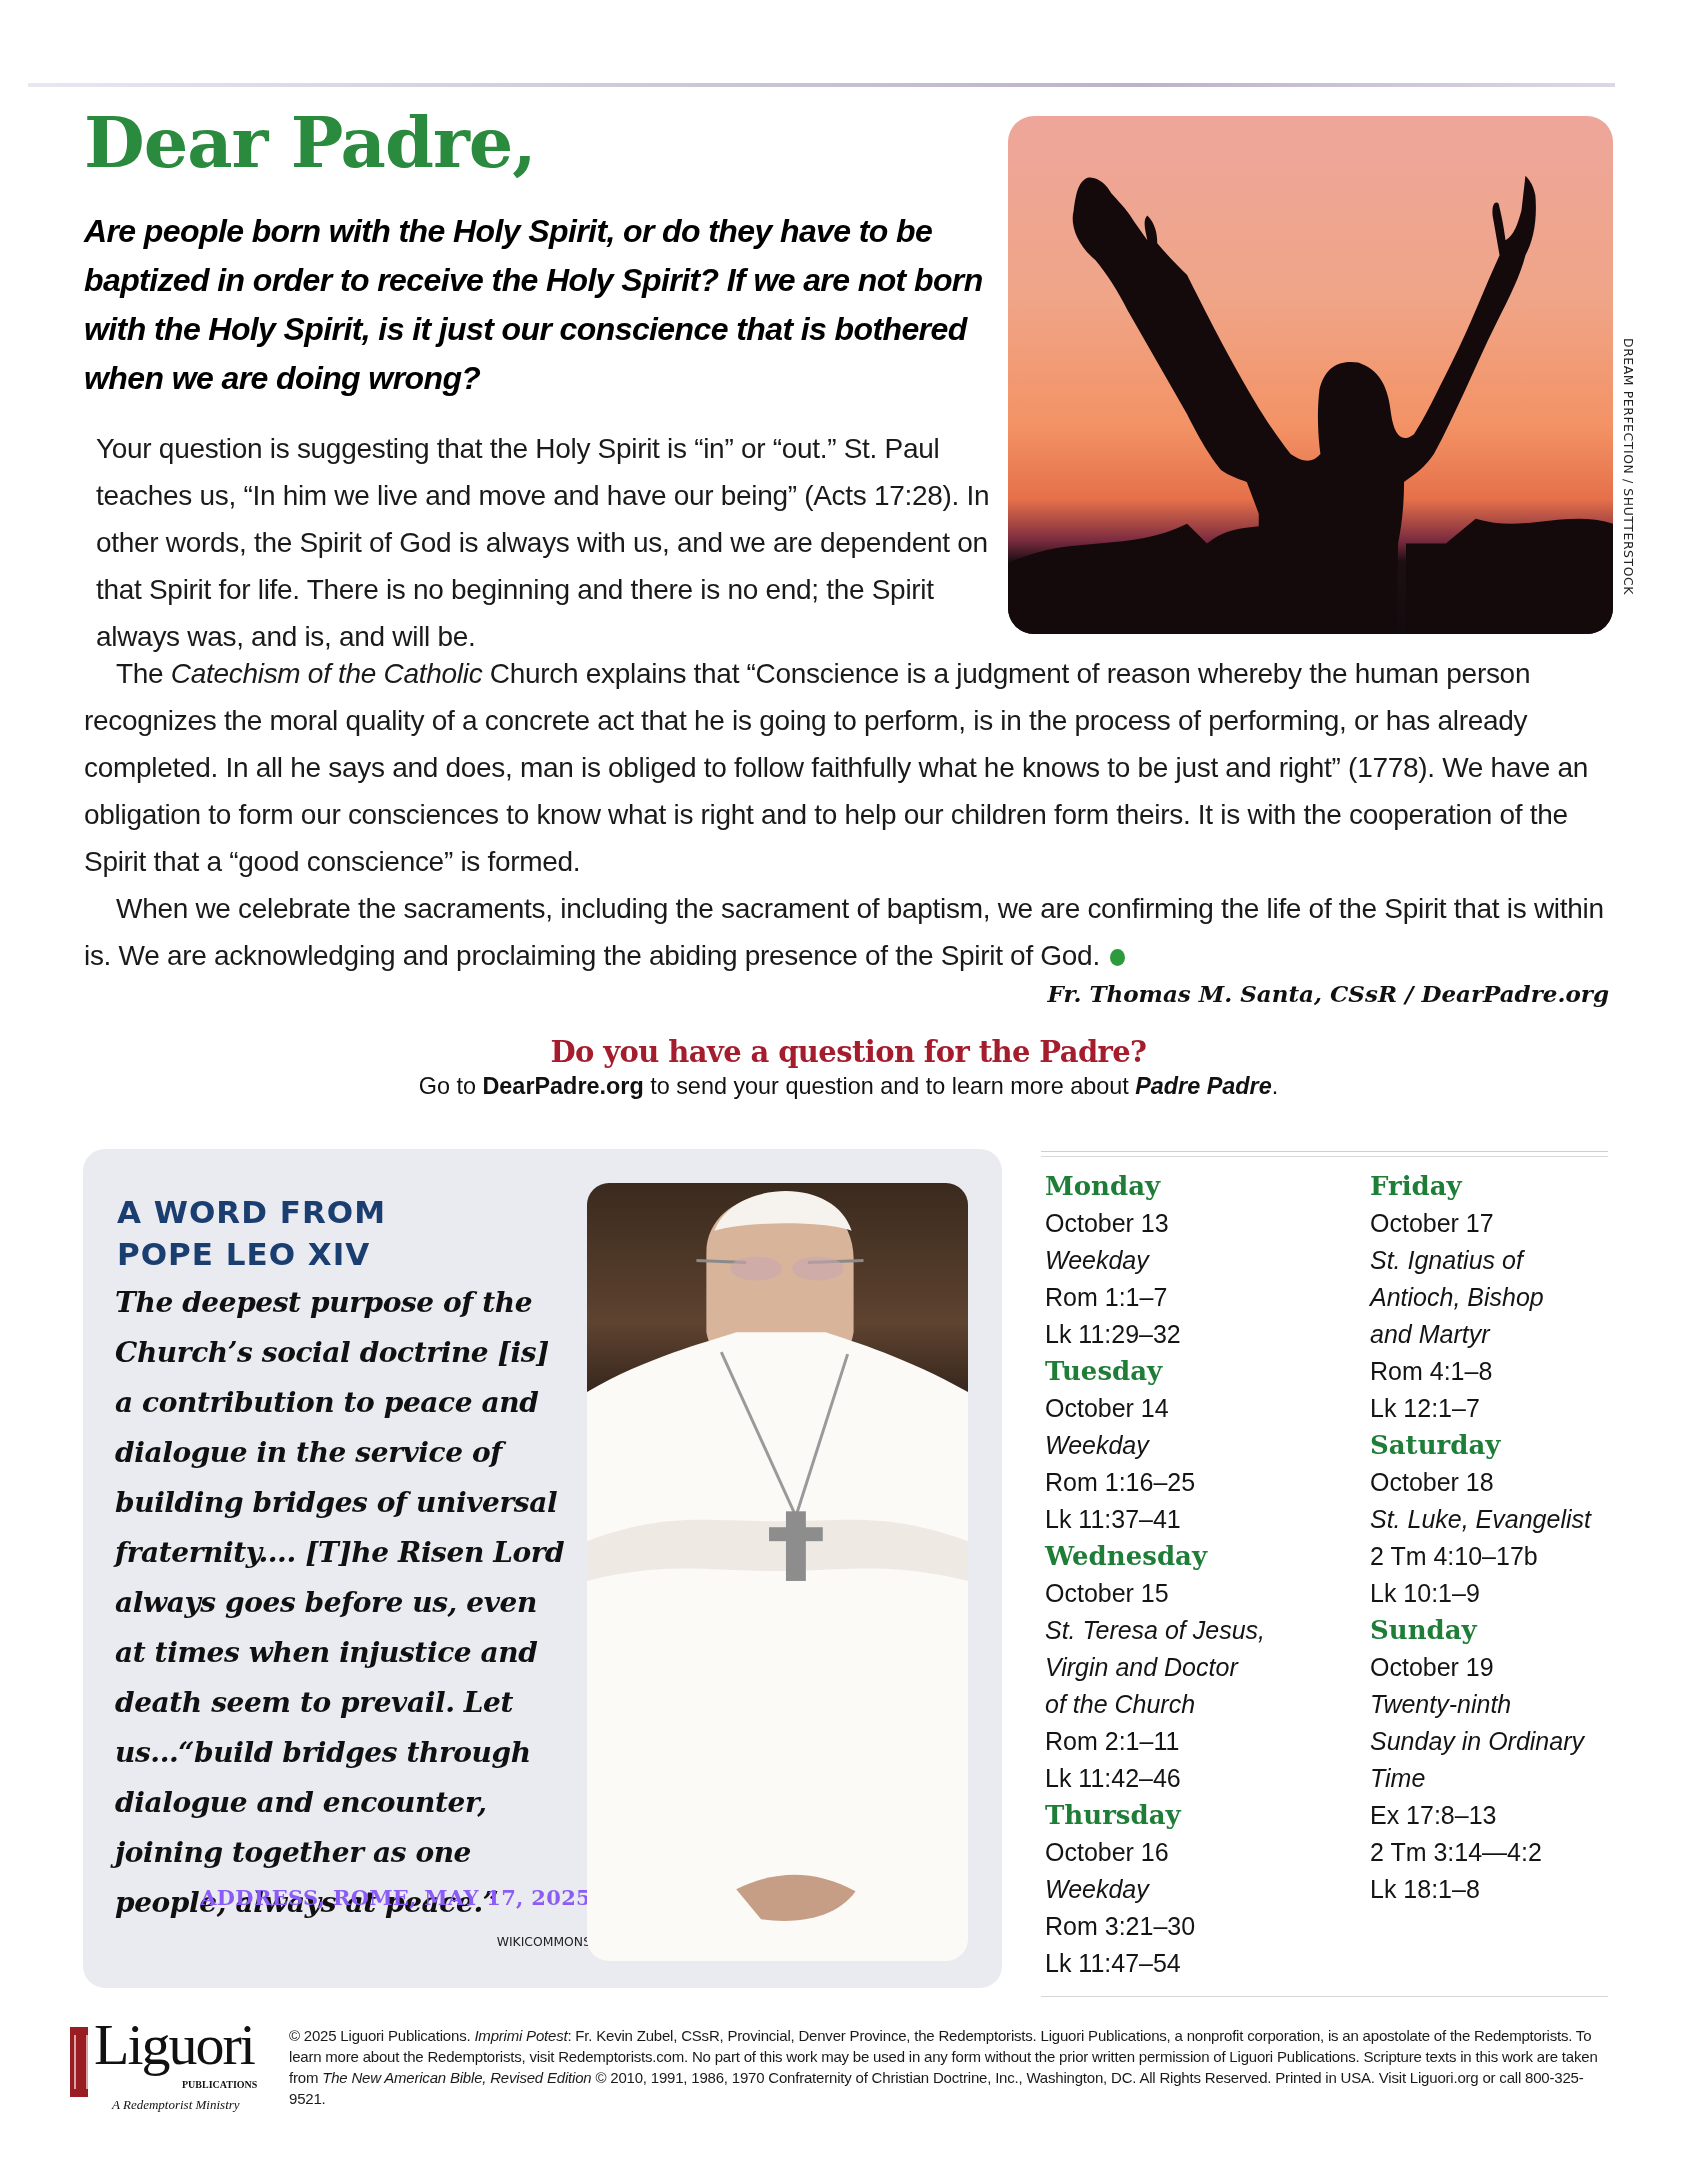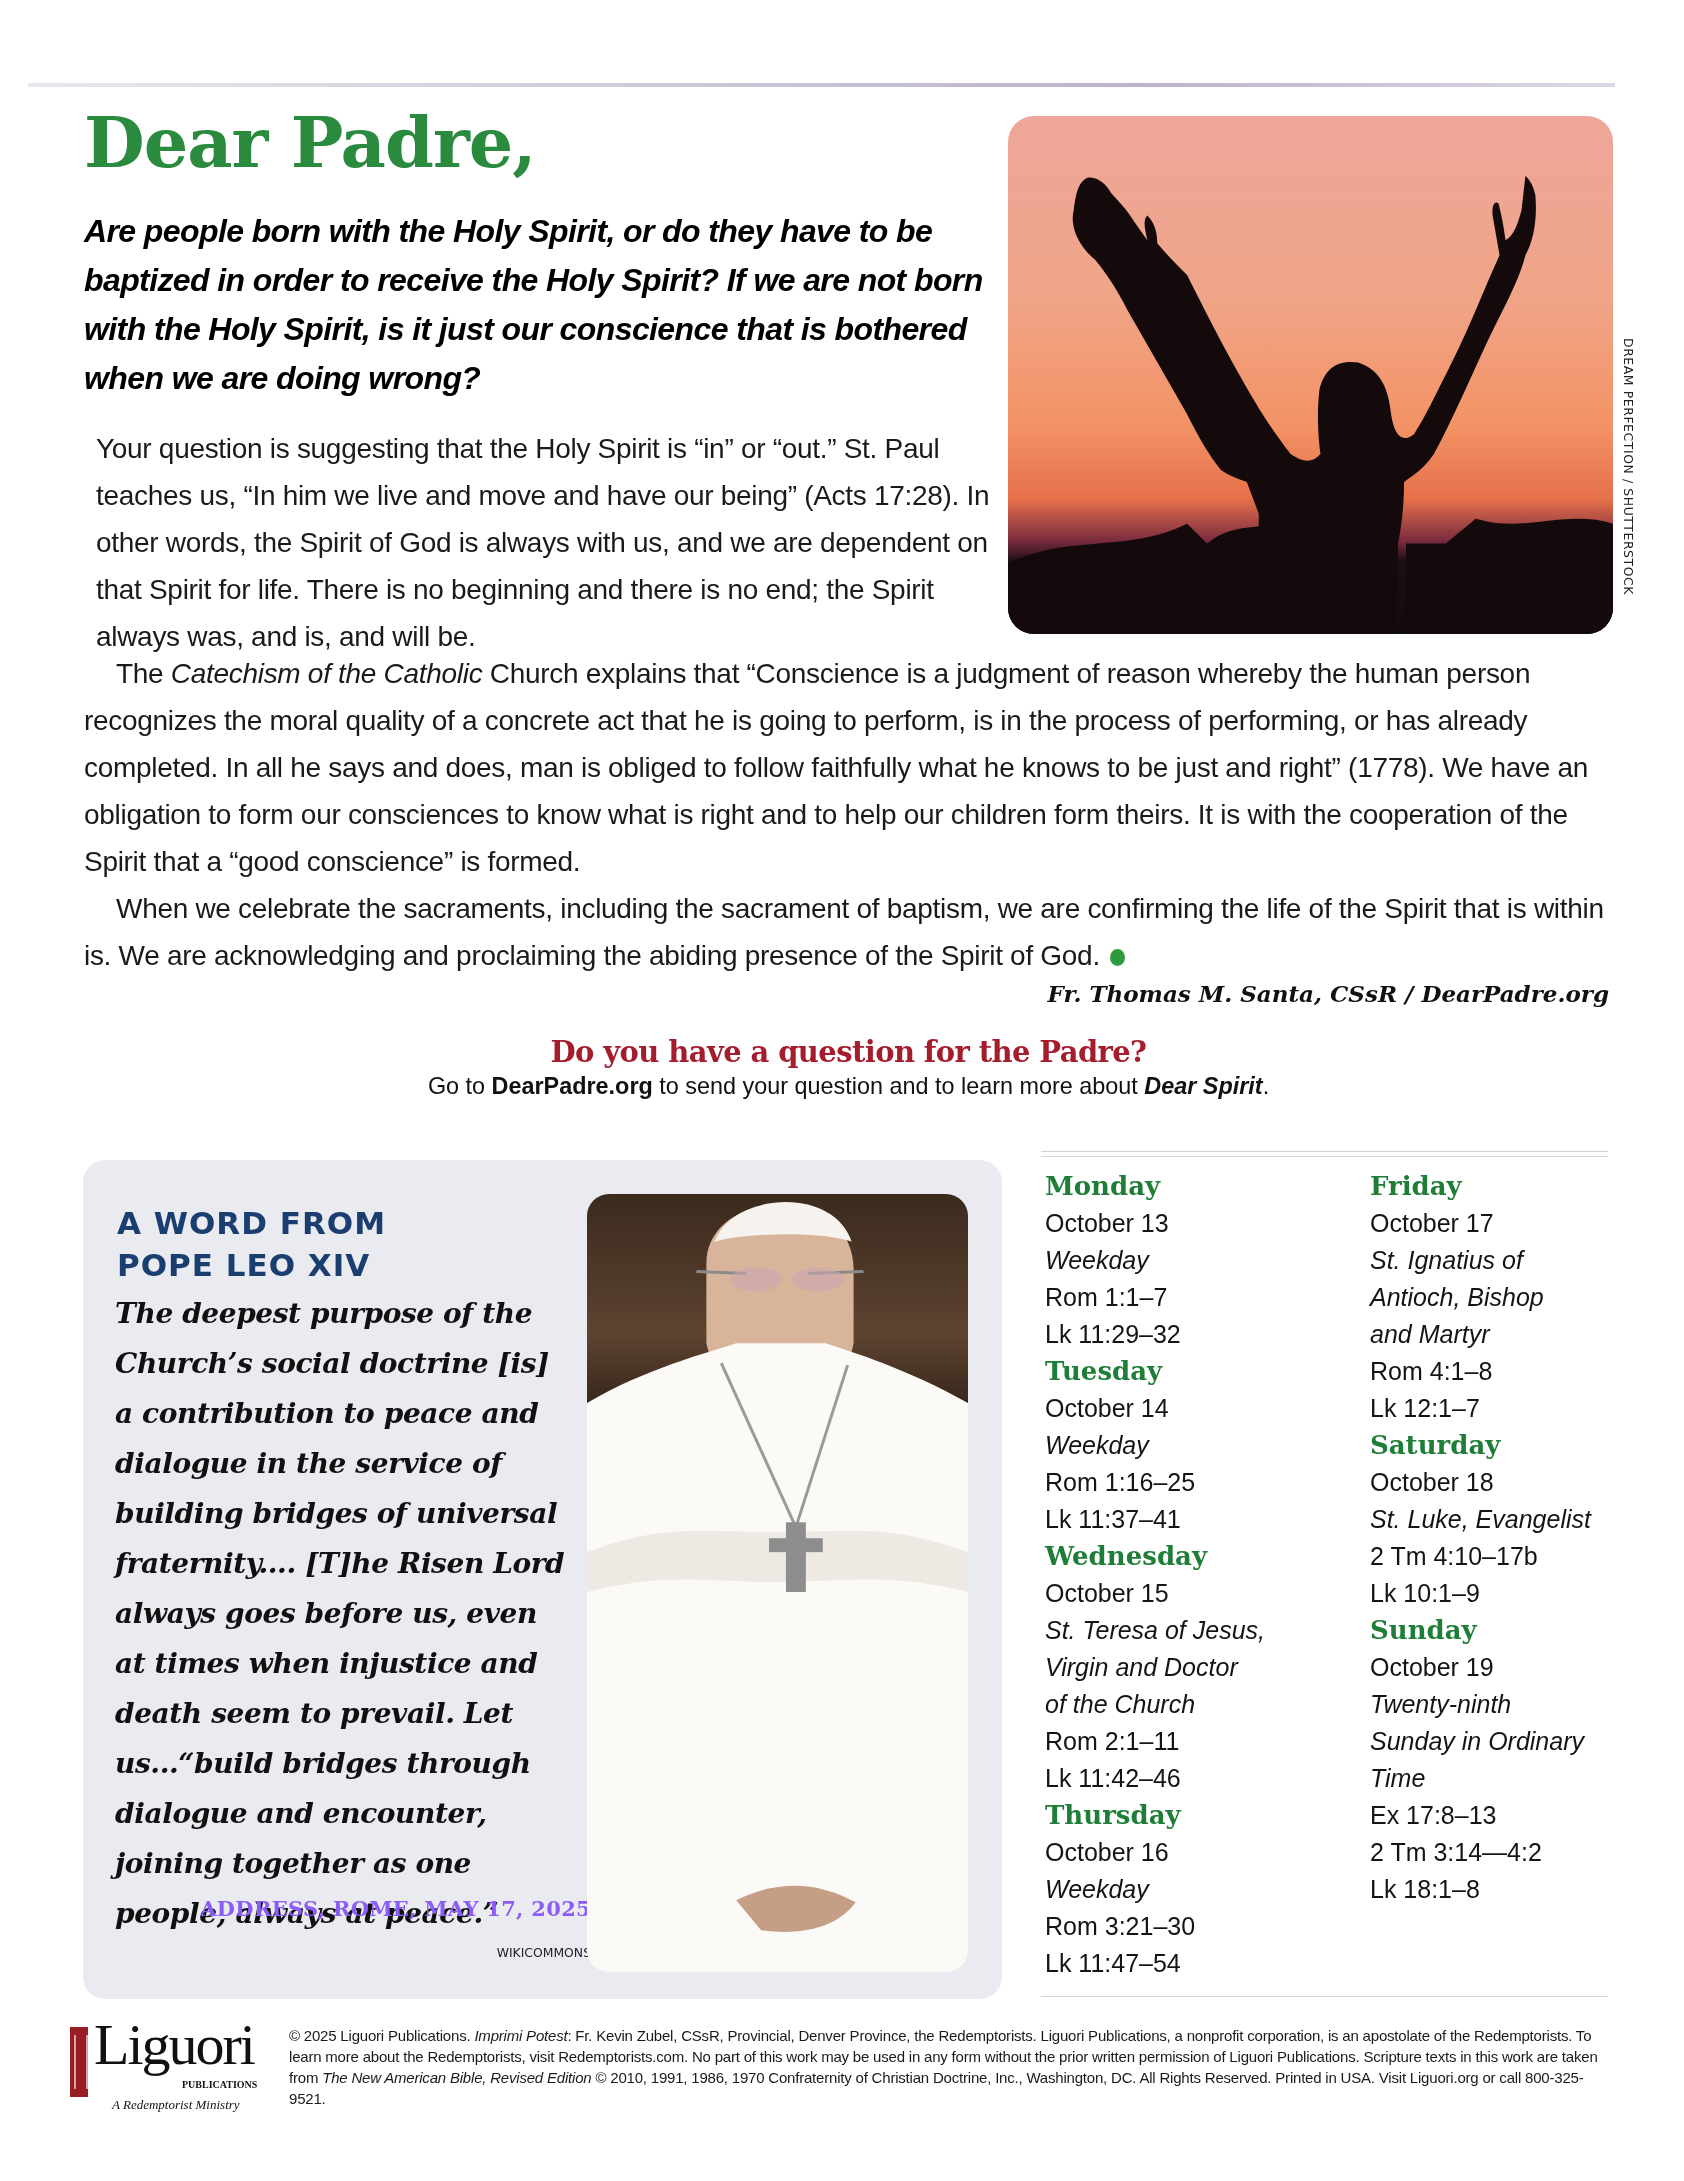--- a/index.html
+++ b/index.html
@@ -28,21 +28,21 @@
     .end-dot { display: inline-block; width: 15px; height: 17px; border-radius: 50%; background: #2e9a3e; margin-left: 10px; vertical-align: -1px; }
 
     .byline { position: absolute; right: 76px; top: 980px; font-family: "DejaVu Serif", serif; font-style: italic; font-weight: bold; font-size: 23px; color: #111; }
 
     .cta { position: absolute; left: 0; width: 1685px; top: 1035px; text-align: center; padding-left: 6px; }
     .cta-title { font-family: "DejaVu Serif", serif; font-weight: bold; font-size: 29px; color: #a51d2d; letter-spacing: -0.6px; }
     .cta-line { margin-top: 4px; font-size: 23.4px; color: #111; }
     .cta-line b { font-weight: bold; }
     .cta-line i { font-weight: bold; }
 
-    .pope-box { position: absolute; left: 83px; top: 1149px; width: 919px; height: 839px; background: #eaeaf1; border-radius: 22px; margin-top: 11px; }
+    .pope-box { position: absolute; left: 83px; top: 1149px; width: 919px; height: 839px; background: #eaeaf1; border-radius: 22px; }
     .pope-heading { position: absolute; left: 34px; top: 42px; margin: 0; font-family: "DejaVu Sans", sans-serif; font-weight: bold;
       font-size: 31px; line-height: 42px; color: #1b3e70; letter-spacing: 1px; }
     .pope-quote { position: absolute; left: 32px; top: 129px; width: 458px; margin: 0; font-family: "DejaVu Serif", serif; font-style: italic; font-weight: bold;
       font-size: 28px; line-height: 50px; color: #101010; letter-spacing: -0.4px; }
     .pope-cite { position: absolute; right: 411px; top: 736px; font-family: "DejaVu Serif", serif; font-weight: bold; font-size: 21px; color: #8b5cf6; letter-spacing: 0.3px; }
     .pope-credit { position: absolute; right: 411px; top: 785px; font-family: "DejaVu Sans", sans-serif; font-size: 12.4px; color: #222; }
     .pope-photo { position: absolute; left: 504px; top: 34px; width: 381px; height: 778px; border-radius: 22px; overflow: hidden;
       background: linear-gradient(180deg, #3a2a1e 0%, #5e4330 18%, #2a1d16 30%, #f4f0ea 31%, #f1ece4 100%); }
     .pope-photo svg { position: absolute; left: 0; top: 0; width: 100%; height: 100%; }
 
@@ -90,21 +90,21 @@
 
 <div class="answer-full">
   <p><span>The </span><i>Catechism of the Catholic</i><span> Church explains that “Conscience is a judgment of reason whereby the human person recognizes the moral quality of a concrete act that he is going to perform, is in the process of performing, or has already completed. In all he says and does, man is obliged to follow faithfully what he knows to be just and right” (1778). We have an obligation to form our consciences to know what is right and to help our children form theirs. It is with the cooperation of the Spirit that a “good conscience” is formed.</span></p>
   <p><span>When we celebrate the sacraments, including the sacrament of baptism, we are confirming the life of the Spirit that is within is. We are acknowledging and proclaiming the abiding presence of the Spirit of God.</span><span class="end-dot"></span></p>
 </div>
 
 <div class="byline">Fr. Thomas M. Santa, CSsR / DearPadre.org</div>
 
 <div class="cta">
   <div class="cta-title">Do you have a question for the Padre?</div>
-  <div class="cta-line"><span>Go to </span><b>DearPadre.org</b><span> to send your question and to learn more about </span><i>Dear Spirit</i><span>.</span></div>
+  <div class="cta-line"><span>Go to </span><b>DearPadre.org</b><span> to send your question and to learn more about </span><i>Padre Padre</i><span>.</span></div>
 </div>
 
 <div class="pope-box">
   <h2 class="pope-heading"><span>A WORD FROM</span><br><span>POPE LEO XIV</span></h2>
   <p class="pope-quote">The deepest purpose of the Church’s social doctrine [is] a contribution to peace and dialogue in the service of building bridges of universal fraternity.... [T]he Risen Lord always goes before us, even at times when injustice and death seem to prevail. Let us...“build bridges through dialogue and encounter, joining together as one people, always at peace.”</p>
   <div class="pope-cite">ADDRESS, ROME, MAY 17, 2025</div>
   <div class="pope-credit">WIKICOMMONS</div>
   <div class="pope-photo">
     <svg viewBox="0 0 383 782" preserveAspectRatio="none">
       <path fill="#d8b59a" d="M120,70 C120,30 160,10 195,10 C235,10 270,35 268,80 L268,150 C262,185 238,205 195,205 C150,205 126,180 120,150 Z"></path>

